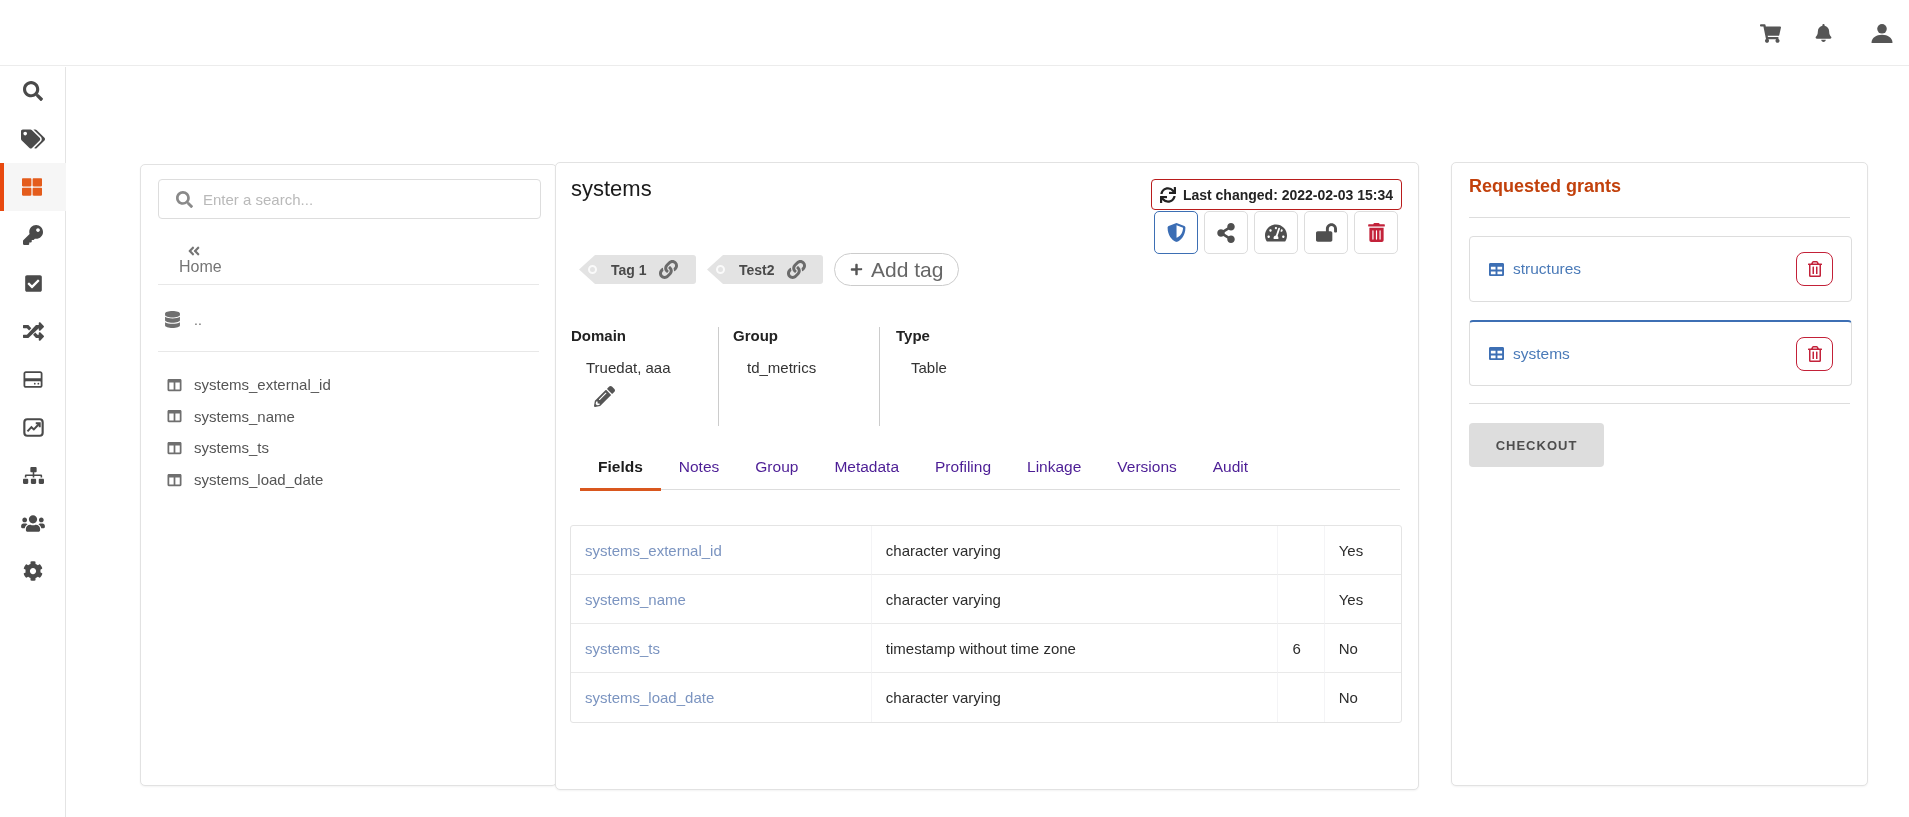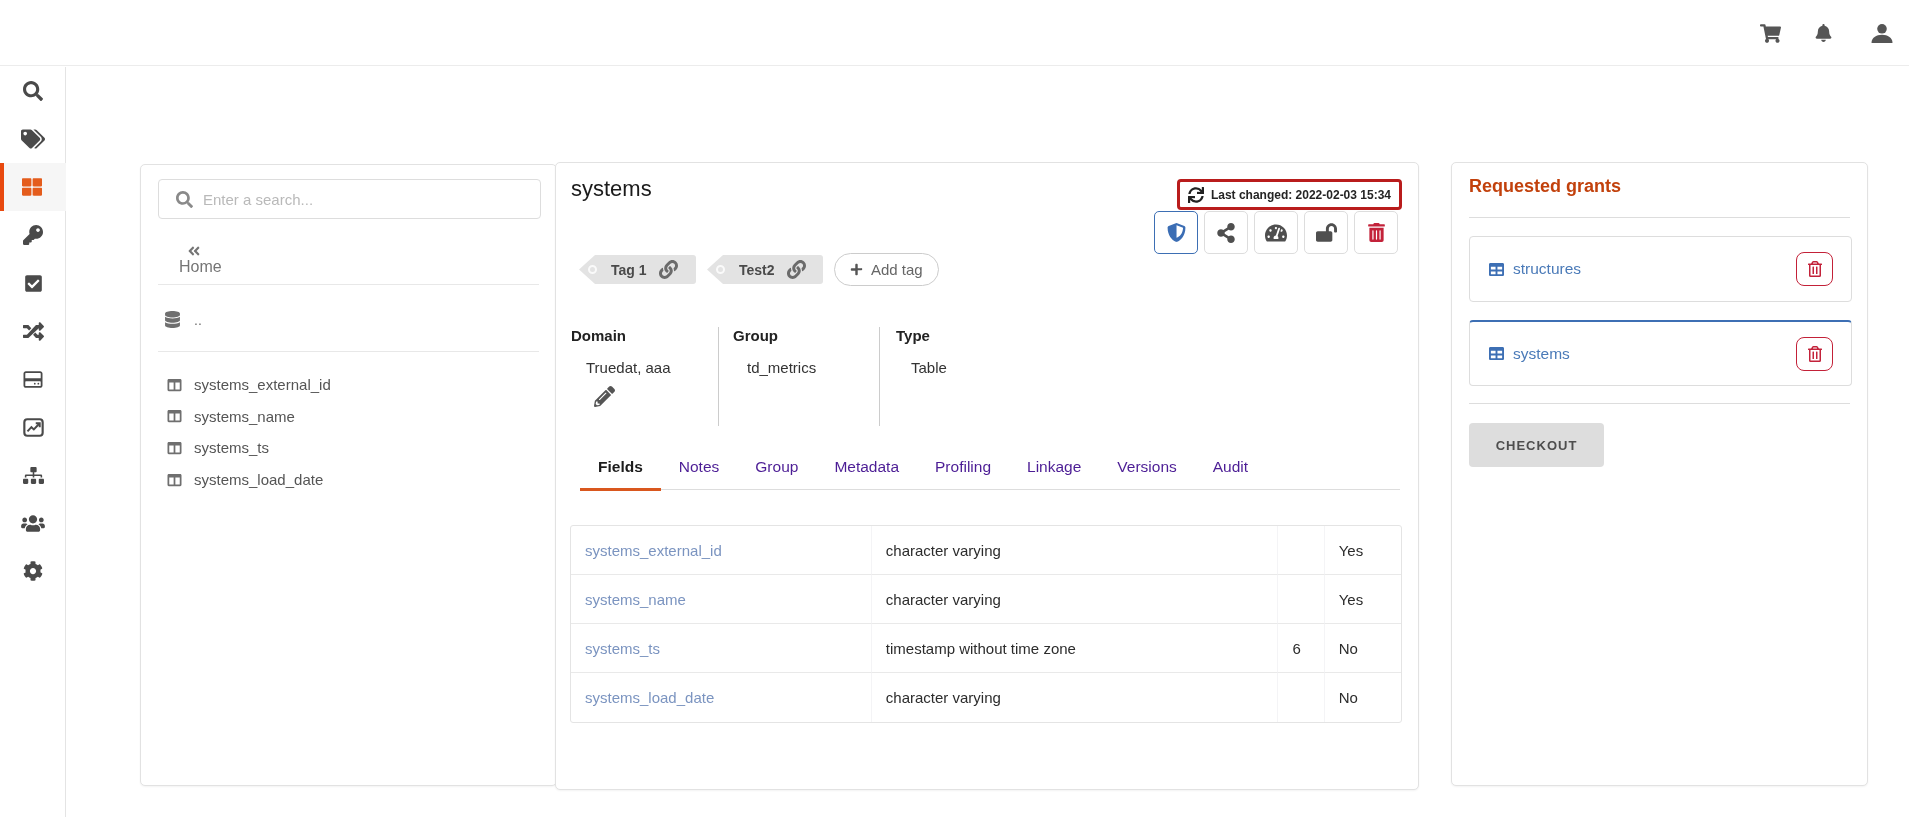--- a/index.html
+++ b/index.html
@@ -31,34 +31,34 @@
   font-size:16px;flex-direction:column; }
 .ldiv1 { position:absolute; left:17px; right:17px; top:119px; border-top:1px solid #e8e8e8; }
 .dbrow { position:absolute; left:24px; top:146px; display:flex; align-items:center; color:#6f6f6f;
   font-size:14px; }
 .ldiv2 { position:absolute; left:17px; right:17px; top:186px; border-top:1px solid #e8e8e8; }
 .flist { position:absolute; left:26px; top:204px; }
 .fieldrow { display:flex; align-items:center; height:31.6px; color:#555; font-size:15px; }
 .fieldrow svg { margin-right:12px; flex:none; }
 
 .title { position:absolute; left:15px; top:13px; font-size:22px; color:#1b1b1b; }
-.lastch { position:absolute; right:16px; top:16px; height:31px; border:3px solid #b91c1c; border-radius:4px;
-  display:flex; align-items:center; padding:0 8px; font-weight:700; color:#242424; font-size:12px; gap:7px; }
+.lastch { position:absolute; right:16px; top:16px; height:31px; border:1px solid #b91c1c; border-radius:4px;
+  display:flex; align-items:center; padding:0 8px; font-weight:700; color:#242424; font-size:14px; gap:7px; }
 .btnrow { position:absolute; right:20px; top:48px; display:flex; gap:6px; }
 .sqbtn { width:44px; height:43px; border:1px solid #ddd; border-radius:5px; display:flex;
   align-items:center; justify-content:center; background:#fff; }
 .sqbtn.bblue { border-color:#3d6fb4; }
 .tagrow { position:absolute; left:23px; top:90px; display:flex; align-items:flex-start; }
 .tag { position:relative; height:29px; margin-top:2px; background:#e3e3e3; border-radius:3px; display:flex;
   align-items:center; padding:0 0 0 32px; width:117px; margin-right:11px; color:#4a4a4a; font-size:14px;
   clip-path:polygon(16px 0, 100% 0, 100% 100%, 16px 100%, 0 50%); font-weight:700; }
 .tag .hole { position:absolute; left:9px; top:10px; width:9px; height:9px; background:#e3e3e3; border:2px solid #fafafa; border-radius:50%; }
 .tag svg { margin-left:12px; }
 .addtag { height:33px; border:1px solid #ccc; border-radius:17px; display:flex; align-items:center;
-  padding:0 15px; color:#666; font-size:15px; gap:8px; background:#fff; }
+  padding:0 15px; color:#666; font-size:21px; gap:8px; background:#fff; }
 .meta { position:absolute; left:0; top:164px; }
 .mcol { position:absolute; top:0; height:99px; }
 .mcol.c2, .mcol.c3 { border-left:1px solid #ccc; }
 .mlabel { font-size:15px; font-weight:700; color:#222; }
 .mval { margin-top:15px; font-size:15px; color:#333; }
 .tabs { position:absolute; left:24px; right:18px; top:291px; display:flex; border-bottom:1px solid #ddd;
   height:36px; }
 .tab { font-size:15.5px; color:#4c1d95; padding:4px 18px 0 18px; position:relative; }
 .tab.active { color:#1c1c1c; font-weight:700; }
 .tab.active:after { content:""; position:absolute; left:0; right:0; bottom:-2px; height:3px; background:#d9571e; }

